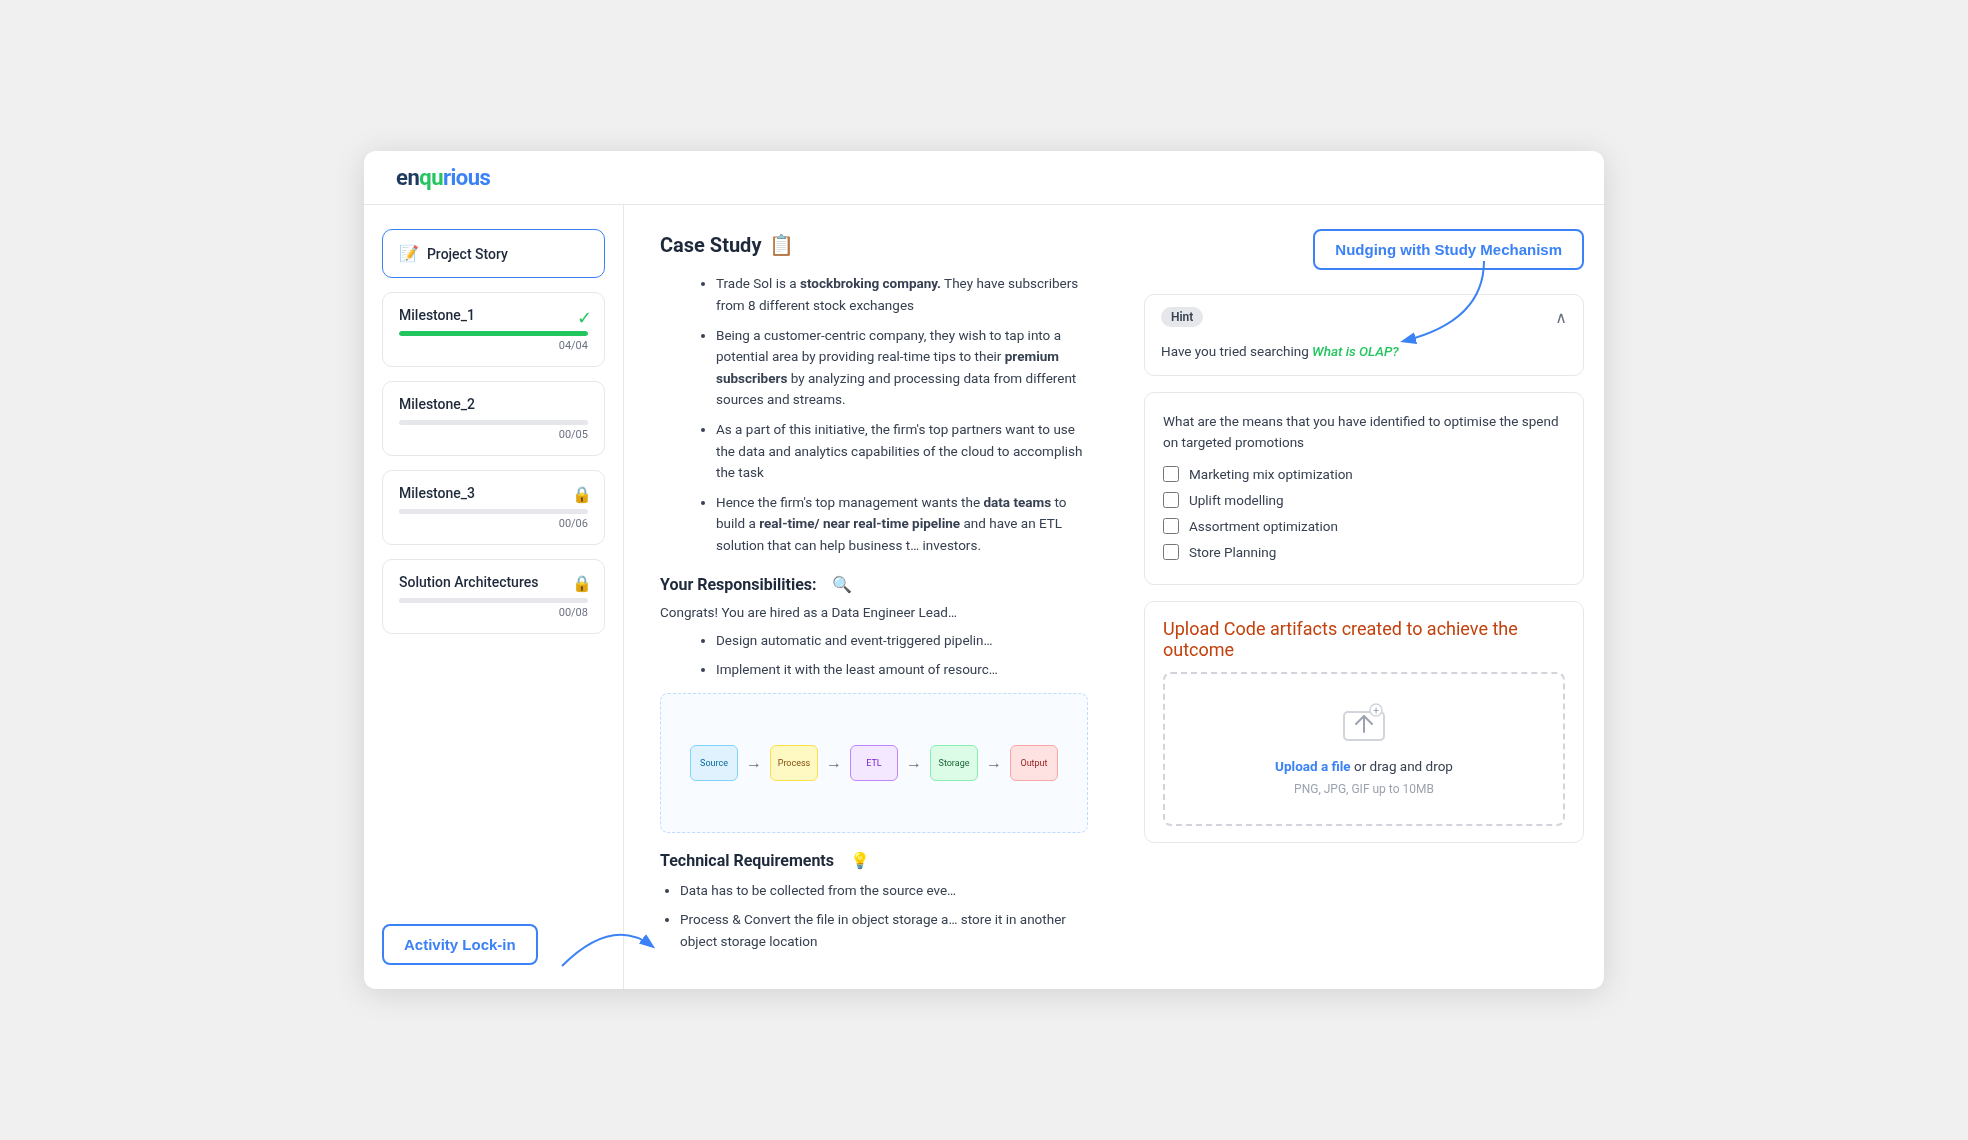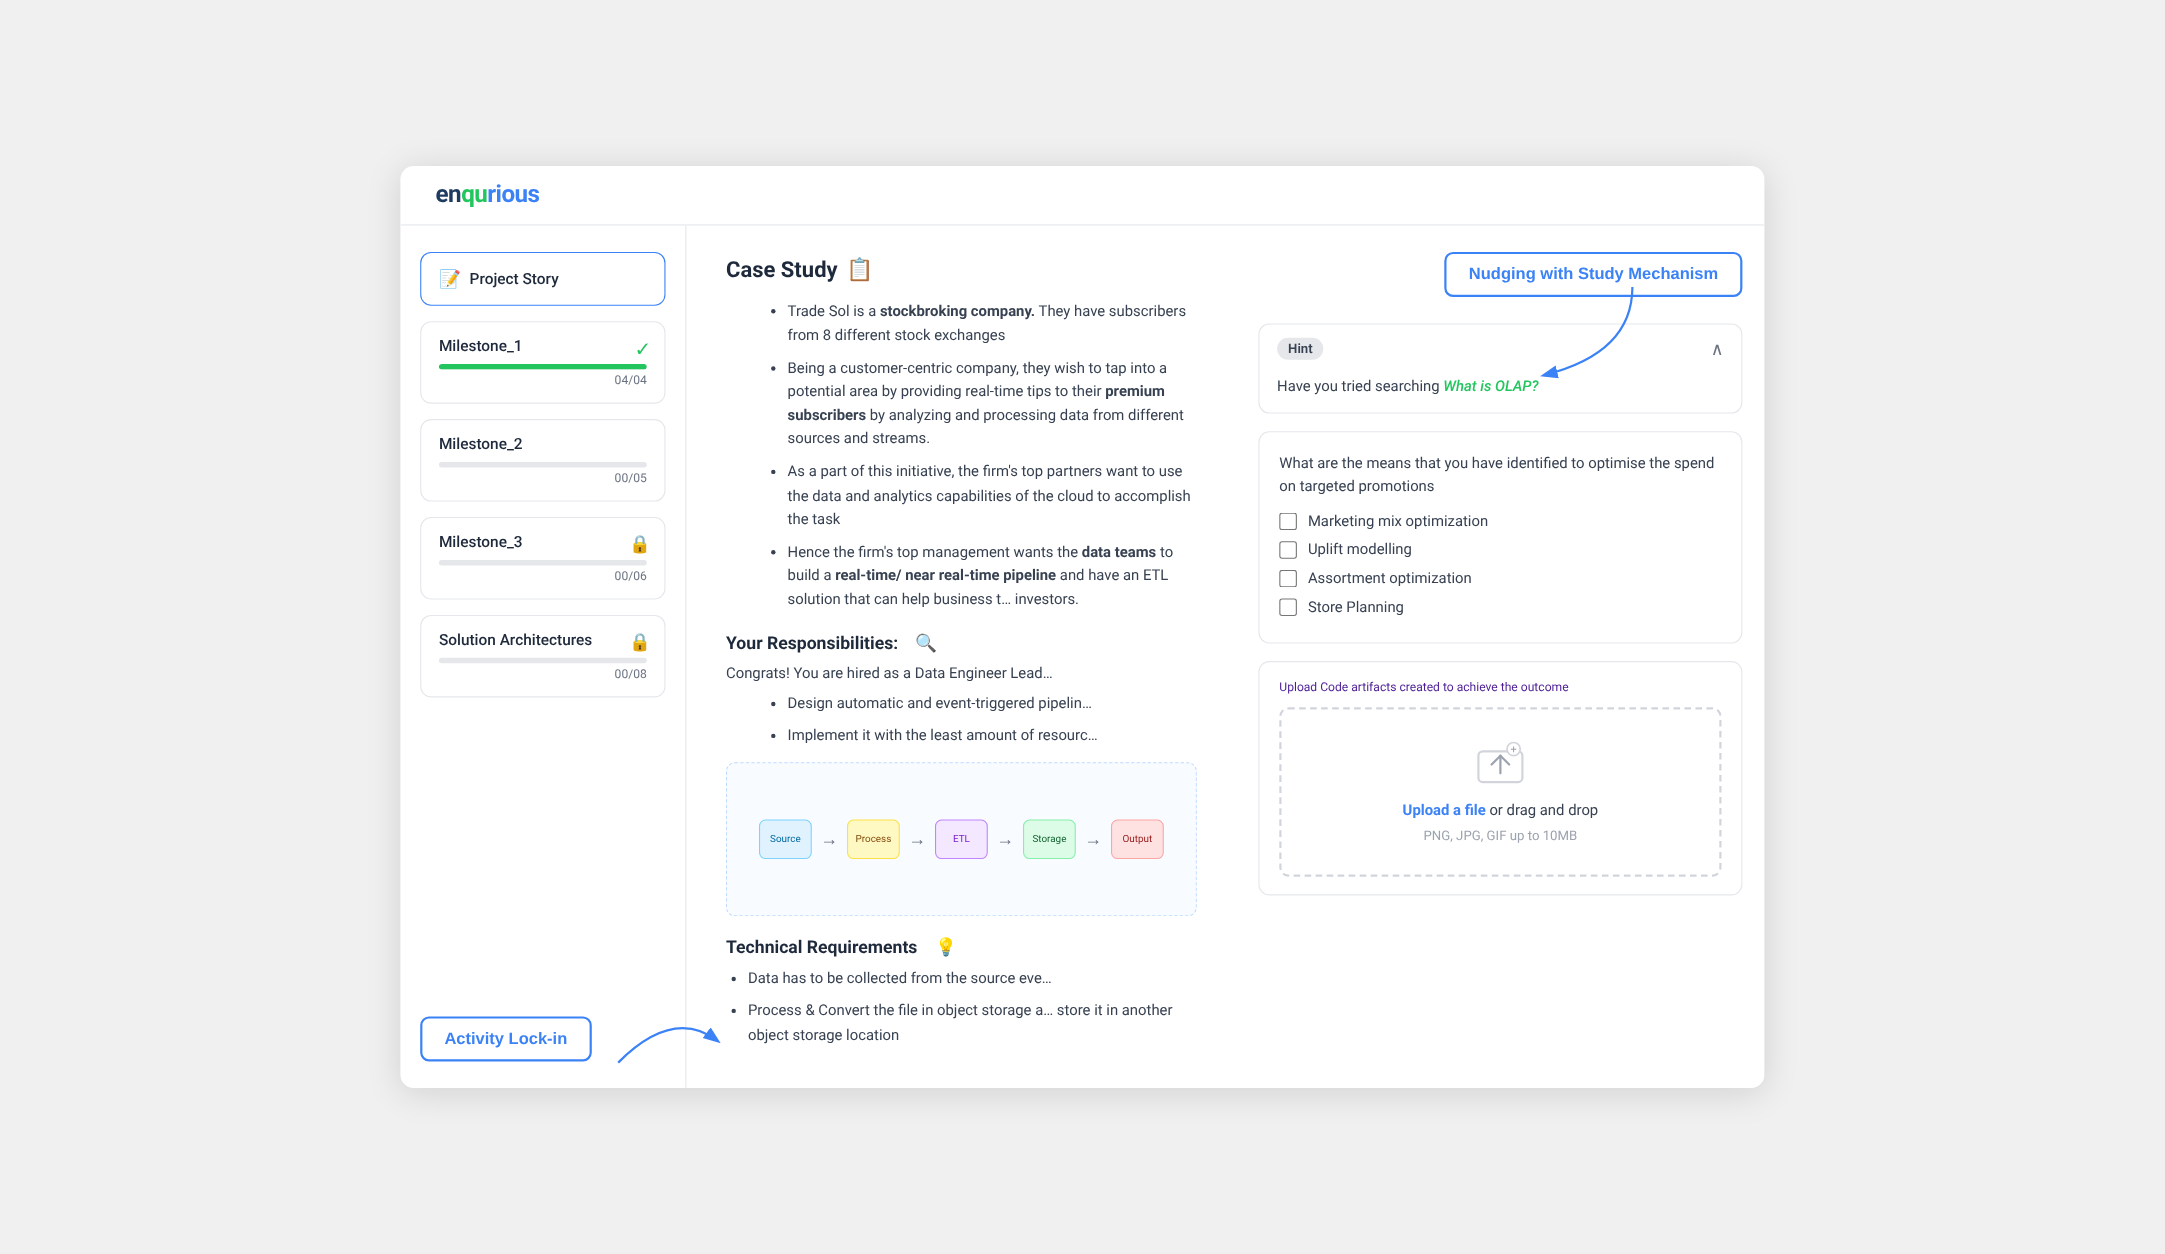--- a/index.html
+++ b/index.html
@@ -269,22 +269,22 @@
       accent-color: #3b82f6;
       cursor: pointer;
     }
     .upload-box {
       border: 1.5px solid #e5e7eb;
       border-radius: 10px;
       background: #fff;
       padding: 16px 18px;
     }
     .upload-title {
-      font-size: 11px;
-      color: #4c1d95;
+      font-size: 18px;
+      color: #c2410c;
       margin-bottom: 12px;
     }
     .upload-dropzone {
       border: 2px dashed #d1d5db;
       border-radius: 8px;
       padding: 28px 16px;
       display: flex;
       flex-direction: column;
       align-items: center;
       justify-content: center;

